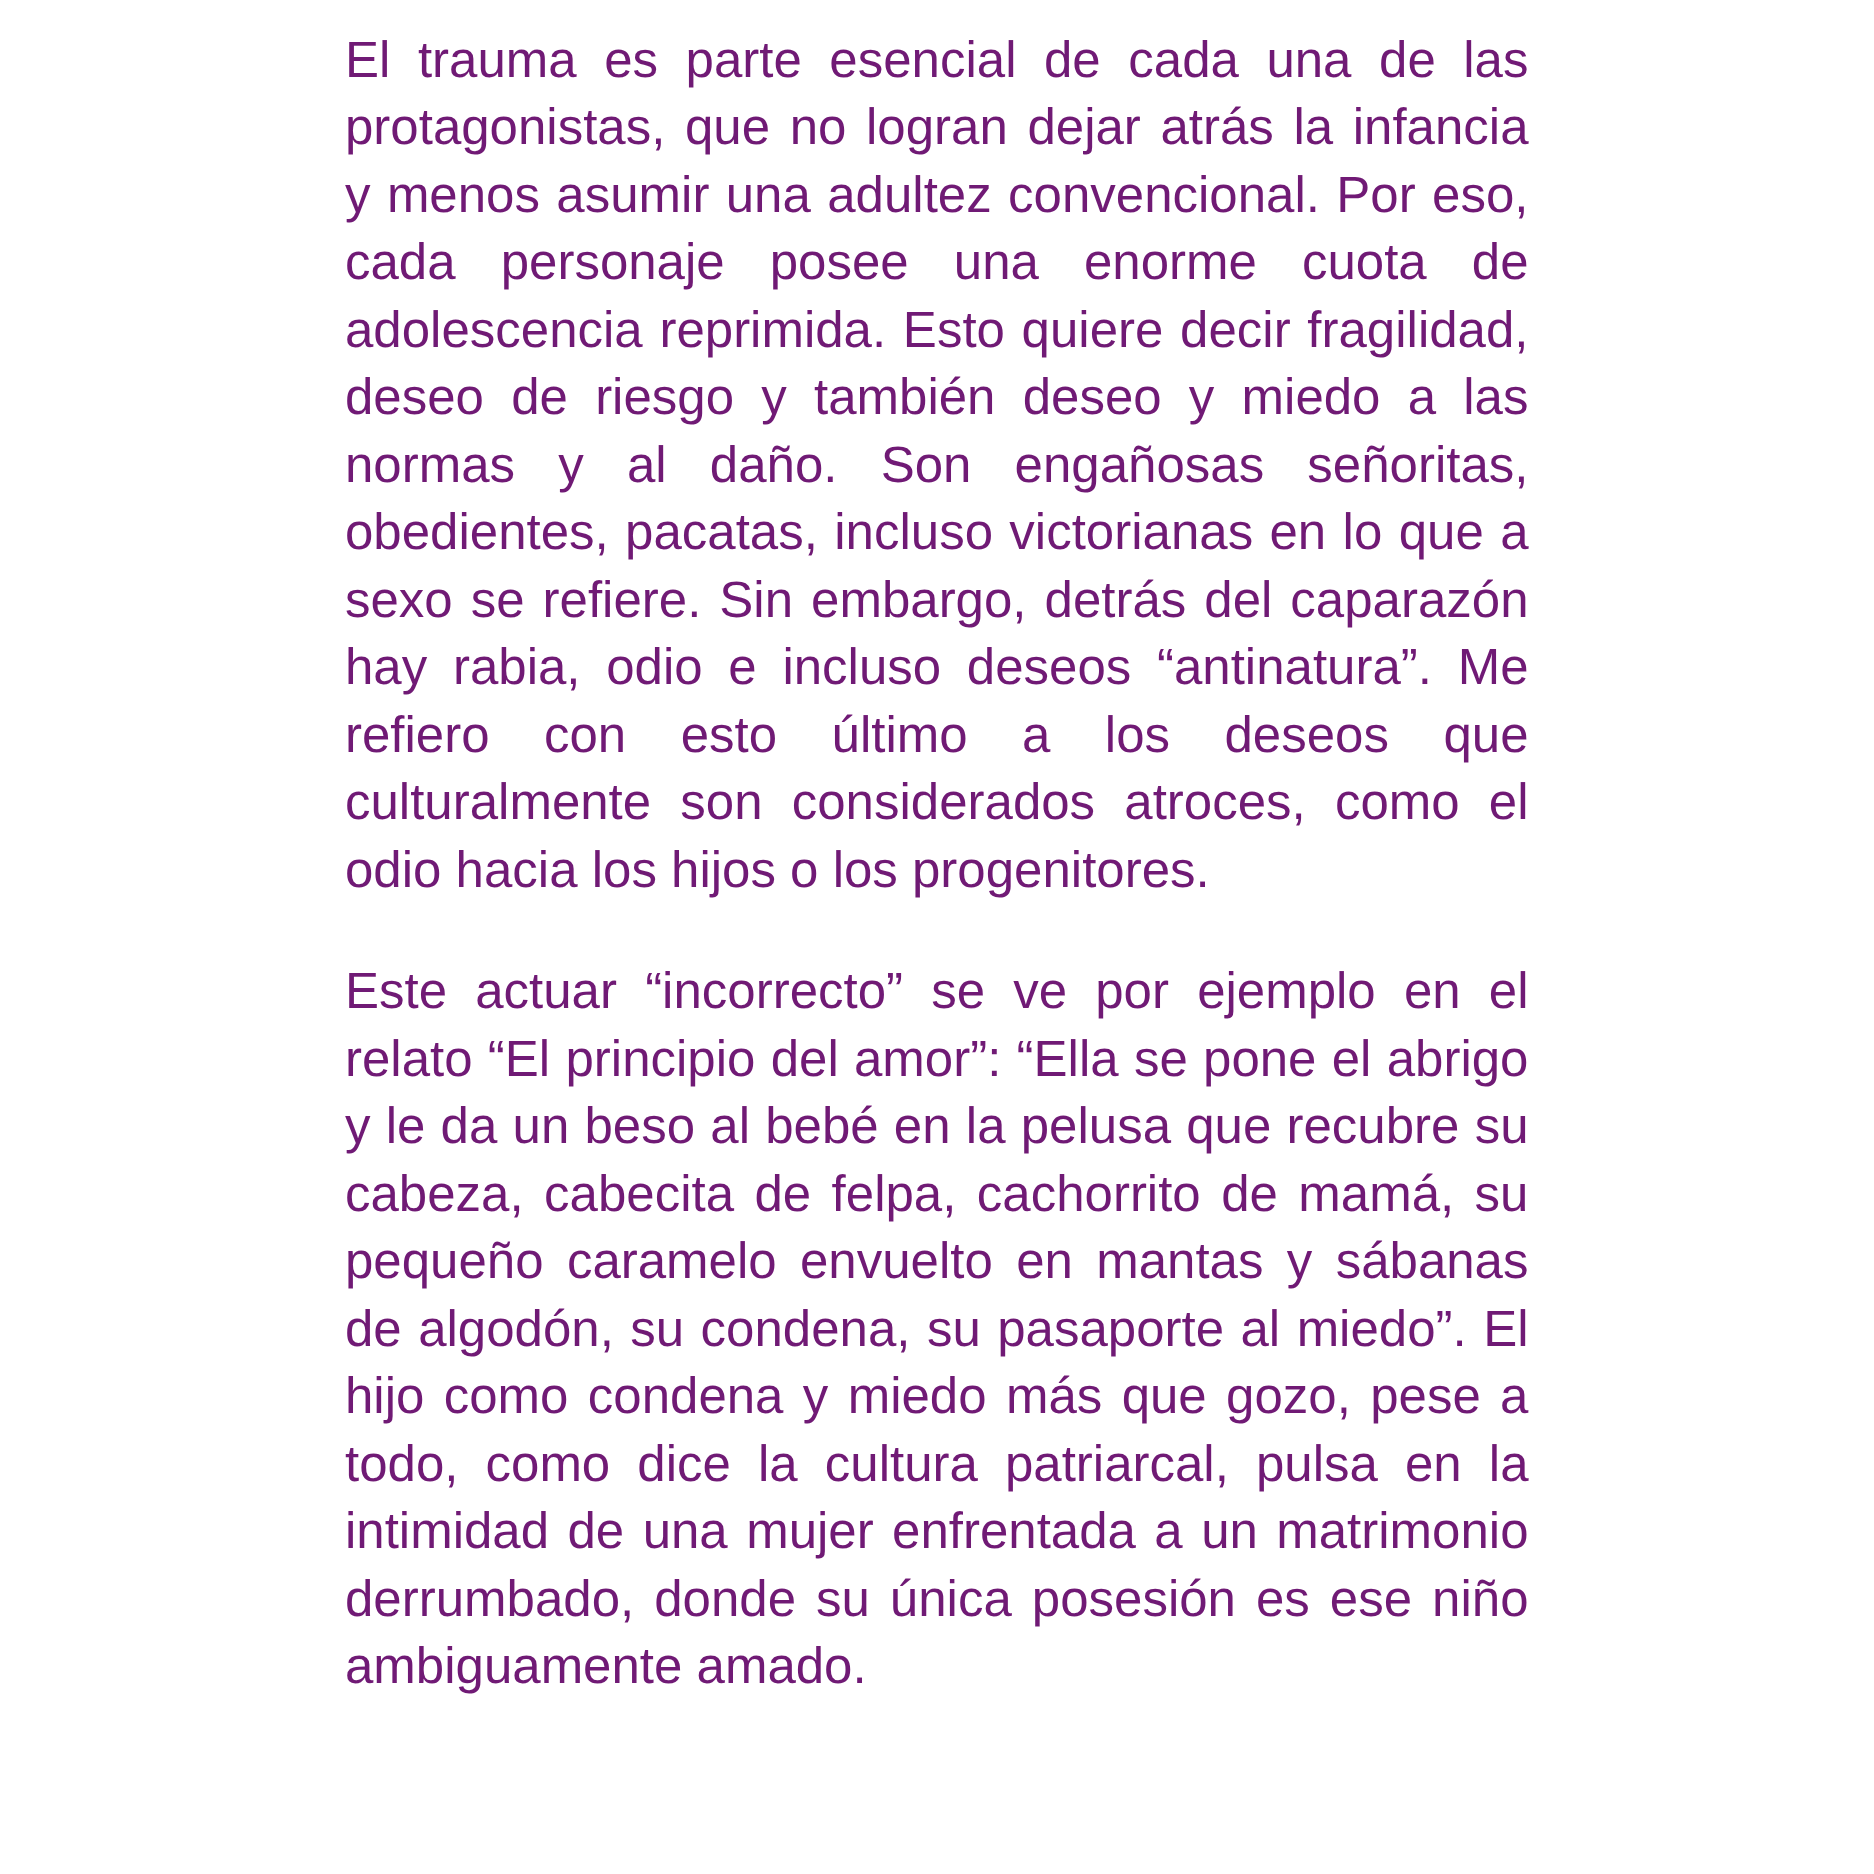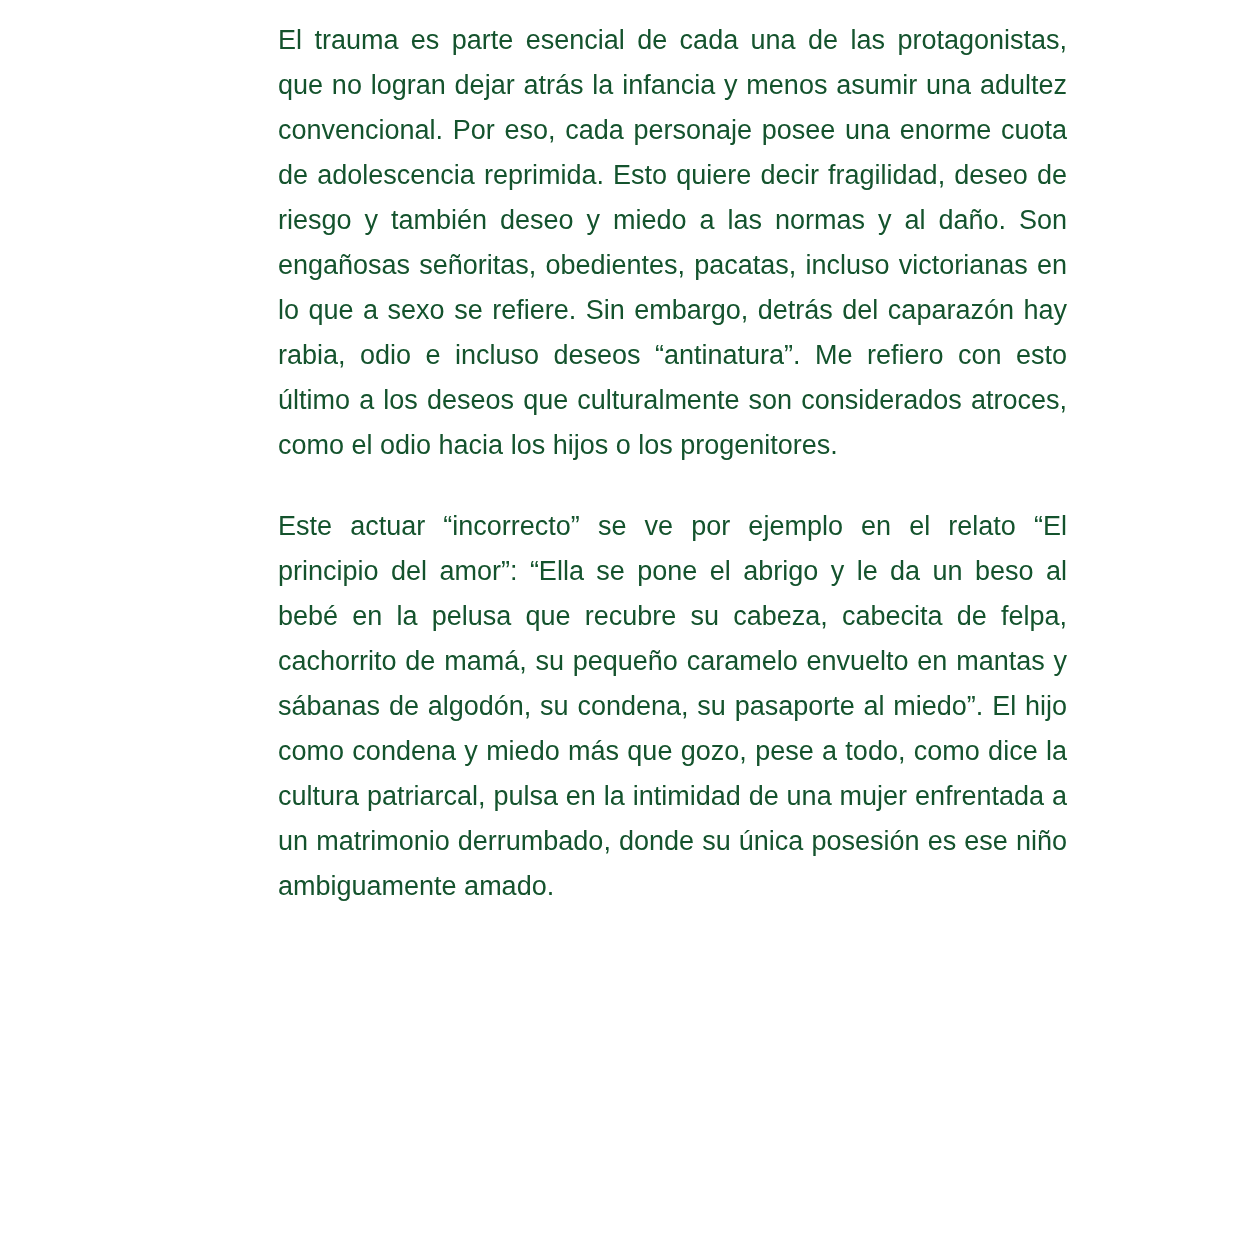--- a/index.html
+++ b/index.html
@@ -12,32 +12,31 @@
     width: 1249px;
     height: 1249px;
     background: #ffffff;
     overflow: hidden;
   }
   .text-block {
     position: absolute;
     left: 230px;
     top: 18px;
     width: 789px;
-    color: #14532d;
+    color: #701a75;
     font-family: "Liberation Sans", "DejaVu Sans", sans-serif;
-    font-size: 27px;
+    font-size: 34px;
     line-height: 45px;
     text-align: justify;
     text-justify: inter-word;
     hyphens: none;
     -webkit-hyphens: none;
     font-kerning: none;
     font-variant-ligatures: none;
     text-rendering: optimizeSpeed;
-    margin-left: 48px;
   }
   .para {
     margin: 0;
     padding: 0;
   }
   .para + .para {
     margin-top: 36px;
   }
 </style>
 </head>

